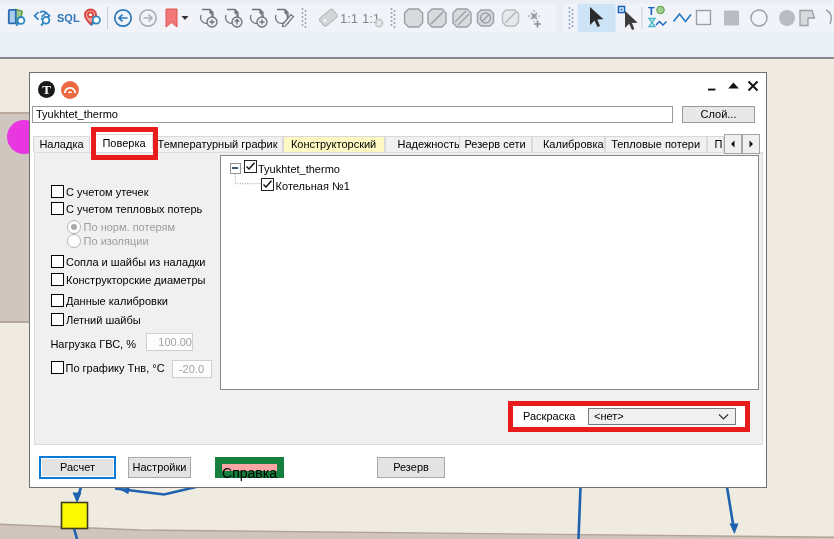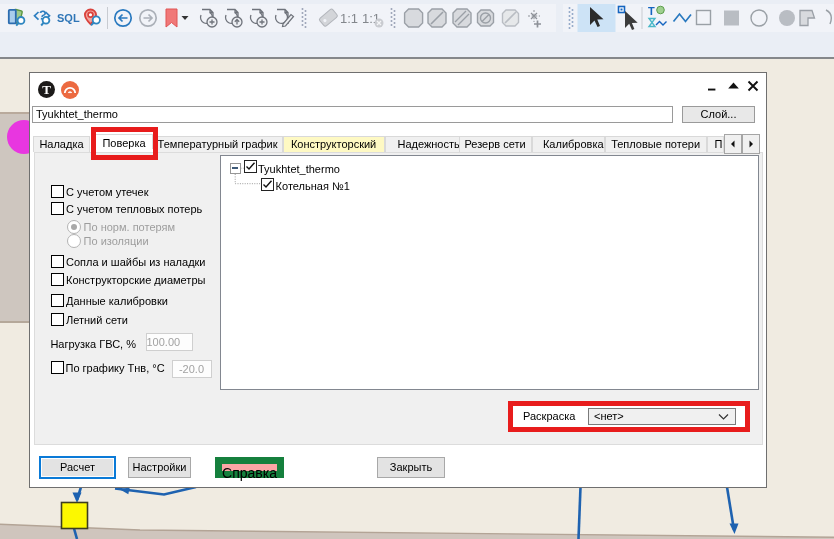--- a/index.html
+++ b/index.html
@@ -270,23 +270,23 @@
       <div class="abs txt" style="left:53.6px;top:123.8px;color:#9d9d9d;">По норм. потерям</div>
       <div class="abs" style="left:37px;top:136.5px;width:12px;height:12px;background:#fff;border:1px solid #b3b3b3;border-radius:50%;"></div>
       <div class="abs txt" style="left:53.6px;top:137.5px;color:#9d9d9d;">По изоляции</div>
       <div class="abs" style="left:21px;top:158.2px;width:13px;height:13px;background:#fff;border:1px solid #000;box-sizing:border-box;"></div>
       <div class="abs txt" style="left:36px;top:159.2px;">Сопла и шайбы из наладки</div>
       <div class="abs" style="left:21px;top:175.8px;width:13px;height:13px;background:#fff;border:1px solid #000;box-sizing:border-box;"></div>
       <div class="abs txt" style="left:36px;top:176.8px;">Конструкторские диаметры</div>
       <div class="abs" style="left:21px;top:197.2px;width:13px;height:13px;background:#fff;border:1px solid #000;box-sizing:border-box;"></div>
       <div class="abs txt" style="left:36px;top:198.2px;">Данные калибровки</div>
       <div class="abs" style="left:21px;top:215.5px;width:13px;height:13px;background:#fff;border:1px solid #000;box-sizing:border-box;"></div>
-      <div class="abs txt" style="left:36px;top:216.5px;">Летний сети</div>
+      <div class="abs txt" style="left:36px;top:216.5px;">Летний шайбы</div>
       <div class="abs txt" style="left:20.4px;top:241px;">Нагрузка ГВС, %</div>
-      <div class="abs" style="left:115.5px;top:235.5px;width:47.5px;height:18.5px;background:#fdfdfd;border:1px solid #cfcfcf;box-sizing:border-box;color:#a2a2a2;text-align:left;line-height:17px;">100.00</div>
+      <div class="abs" style="left:115.5px;top:235.5px;width:47.5px;height:18.5px;background:#fdfdfd;border:1px solid #cfcfcf;box-sizing:border-box;color:#a2a2a2;text-align:right;line-height:17px;">100.00</div>
       <div class="abs" style="left:21px;top:263.7px;width:13px;height:13px;background:#fff;border:1px solid #000;box-sizing:border-box;"></div>
       <div class="abs txt" style="left:35.5px;top:264.7px;">По графику Тнв, °С</div>
       <div class="abs" style="left:141.5px;top:262.5px;width:40px;height:18px;background:#fdfdfd;border:1px solid #cfcfcf;box-sizing:border-box;color:#a2a2a2;text-align:center;line-height:16px;">-20.0</div>
     </div>
 
     <div class="abs" style="left:190px;top:82px;width:539px;height:235px;background:#fff;border:1px solid #828790;box-sizing:border-box;"></div>
     <div id="tree" style="position:absolute;left:0;top:0;width:733px;height:372px;font-size:11px;">
       <svg class="abs" style="left:195px;top:85px;" width="60" height="30" viewBox="0 0 60 30">
         <g stroke="#9a9a9a" stroke-width="1" stroke-dasharray="1,1.4" fill="none">
           <path d="M15.5,10.2 L18.6,10.2"></path>
@@ -310,19 +310,19 @@
     <div class="abs" style="left:483px;top:333px;width:232px;height:22px;background:#fff;"></div>
     <div class="abs txt" style="left:493px;top:337px;font-size:11px;">Раскраска</div>
     <div class="abs" style="left:558px;top:335px;width:148px;height:17px;background:#f0f0f0;border:1px solid #7a7a7a;box-sizing:border-box;font-size:11px;line-height:15px;padding-left:5px;">&lt;нет&gt;</div>
     <svg class="abs" style="left:688px;top:339px;" width="12" height="10">
         <path d="M1,2.5 L5.5,7 L10,2.5" fill="none" stroke="#333" stroke-width="1.2"></path>
       </svg>
 
     <div class="abs" style="left:9px;top:383px;width:77px;height:23px;background:#e3e3e3;border:2px solid #0a7ad7;box-sizing:border-box;font-size:11px;text-align:center;line-height:19px;box-shadow:inset 0 0 0 1px #fdfdfd;">Расчет</div>
     <div class="abs" style="left:98px;top:384px;width:63px;height:21px;background:#e3e3e3;border:1px solid #a8a8a8;box-sizing:border-box;font-size:11px;text-align:center;line-height:19px;">Настройки</div>
     <div class="abs" style="left:185px;top:384px;width:69px;height:21px;background:#fca5a5;border:7px solid #15803d;box-sizing:border-box;font-size:14px;text-align:center;line-height:19px;">Справка</div>
-    <div class="abs" style="left:347px;top:384px;width:68px;height:21px;background:#e3e3e3;border:1px solid #a8a8a8;box-sizing:border-box;font-size:11px;text-align:center;line-height:19px;">Закрыть</div>
+    <div class="abs" style="left:347px;top:384px;width:68px;height:21px;background:#e3e3e3;border:1px solid #a8a8a8;box-sizing:border-box;font-size:11px;text-align:center;line-height:19px;">Резерв</div>
 
     <div class="abs" style="left:61px;top:54px;width:67px;height:33px;border:5px solid #e81c1c;box-sizing:border-box;z-index:50;"></div>
     <div class="abs" style="left:478px;top:328px;width:242px;height:31px;border:5px solid #e81c1c;box-sizing:border-box;z-index:50;"></div>
   </div>
 
 </div>
 
 </body></html>

